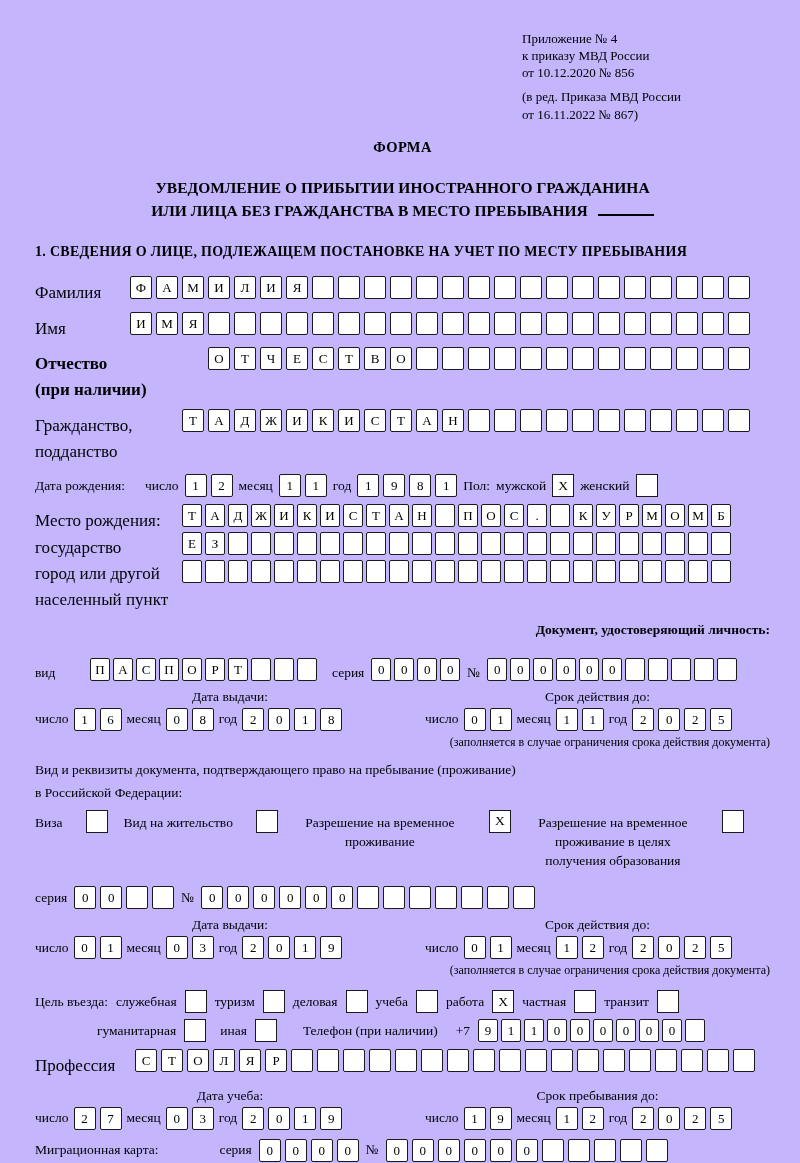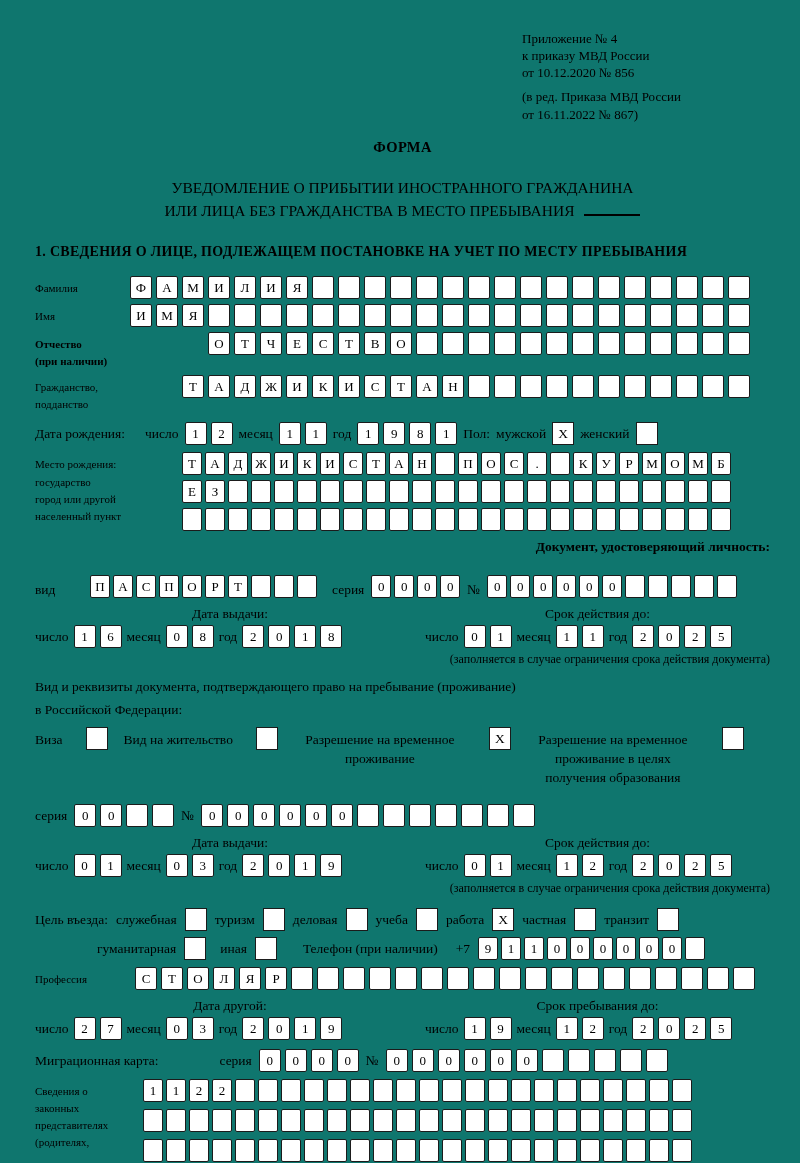--- a/index.html
+++ b/index.html
@@ -1,31 +1,31 @@
 <!DOCTYPE html>
 <html><head>
 <meta charset="utf-8">
 <style>
   * { box-sizing: border-box; margin: 0; padding: 0; }
   html,body { background:#e8e8e8; }
   .page {
-    width: 800px; height: 1163px; background: #0f766e; color: #000;
+    width: 800px; height: 1163px; background: #c4b5fd; color: #000;
     font-family: "Liberation Serif", "DejaVu Serif", serif;
     padding: 30px 30px 0 35px; overflow: hidden; position: relative;
     margin: 0 auto;
   }
   .appendix { margin-left: auto; width: 248px; font-size: 13px; line-height: 1.32; }
   .appendix .amend { margin-top: 7px; }
   .forma { text-align: center; font-weight: bold; font-size: 14.5px; margin-top: 16px; letter-spacing: .4px; }
-  .title { text-align: center; font-weight: normal; font-size: 15.5px; line-height: 1.5; margin-top: 20px; }
+  .title { text-align: center; font-weight: bold; font-size: 15.5px; line-height: 1.5; margin-top: 20px; }
   .blankline { display: inline-block; width: 56px; border-bottom: 2px solid #000; height: 13px; margin-left: 10px; }
   .sect { font-weight: bold; font-size: 14px; margin-top: 22px; letter-spacing: .3px; }
 
   .frow { display: flex; align-items: flex-start; margin-top: 5px; }
-  .flabel { font-size: 11px; line-height: 1.55; flex: 0 0 auto; padding-top: 4px; }
+  .flabel { font-size: 17px; line-height: 1.55; flex: 0 0 auto; padding-top: 4px; }
   .w95  { width: 95px; }
   .w100 { width: 100px; }
   .w142 { width: 147px; }
   .w170 { width: 173px; font-weight: bold; }
   .w145 { width: 147px; }
   .w108 { width: 108px; }
 
   .cells { display: inline-flex; gap: 4px; flex: 0 0 auto; }
   .cell  {
     width: 22px; height: 23px; border: 1.5px solid #1b1b1b; border-radius: 2px;
@@ -573,21 +573,21 @@
         <span class="cell"></span>
         <span class="cell"></span>
         <span class="cell"></span>
         <span class="cell"></span>
         <span class="cell"></span>
         <span class="cell"></span>
       </div>
   </div>
 
   <div class="dates-titles">
-    <span class="t1">Дата другой:</span>
+    <span class="t1">Дата учеба:</span>
     <span class="t2">Срок пребывания до:</span>
   </div>
   <div class="dates-row">
     <div class="g1">
       <span class="dlabel">число</span>
       <span class="cells">
           <span class="cell">2</span>
           <span class="cell">7</span>
         </span>
       <span class="dlabel">месяц</span>

